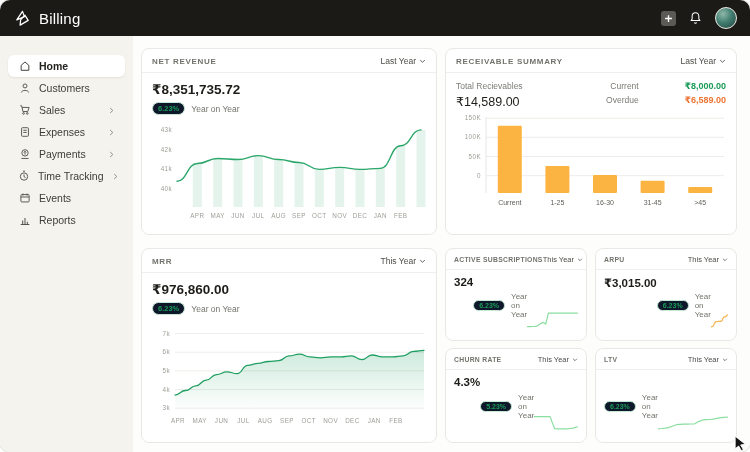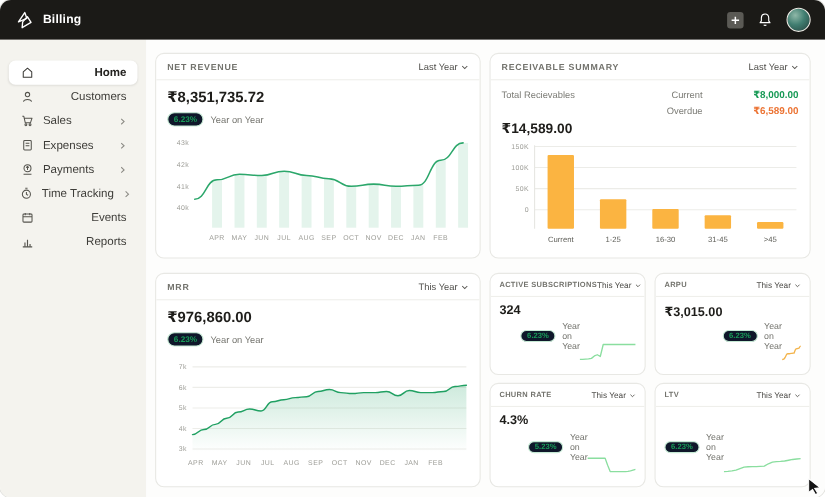--- a/index.html
+++ b/index.html
@@ -2,37 +2,37 @@
 <html><head>
 <meta charset="utf-8">
 <style>
   *{margin:0;padding:0;box-sizing:border-box;}
   body{background:#ffffff;font-family:"Liberation Sans","DejaVu Sans",sans-serif;}
   .window{width:750px;height:452px;border-radius:10px;overflow:hidden;position:relative;
           background:#fff;box-shadow:0 0 0 1px #e4e4e0;}
   
   .topbar{height:36px;background:#1b1a17;display:flex;align-items:center;position:relative;}
   .brand{display:flex;align-items:center;gap:7px;padding-left:13px;color:#fff;}
-  .brand-name{font-size:11px;font-weight:700;letter-spacing:.2px;}
+  .brand-name{font-size:15px;font-weight:400;letter-spacing:.2px;}
   .search{position:absolute;left:145px;top:8px;width:245px;height:21px;background:#3c3b37;
           border-radius:4px;display:flex;align-items:center;padding:0 8px;gap:6px;}
   .search input{background:transparent;border:none;outline:none;color:#ddd;font-size:10.5px;
           width:100%;font-family:inherit;}
   .search input::placeholder{color:#9c9b96;}
   .top-right{margin-left:auto;display:flex;align-items:center;gap:13px;padding-right:13px;}
   .plus-btn{width:15px;height:15px;border-radius:3px;background:#5b5a55;border:none;display:flex;
           align-items:center;justify-content:center;cursor:pointer;}
   .bell-btn{background:none;border:none;display:flex;cursor:pointer;}
   .avatar{width:22px;height:22px;border-radius:50%;cursor:pointer;border:1.5px solid #efece6;
           background:radial-gradient(circle at 35% 30%,#8fb8a8 0%,#417e71 45%,#24403c 100%);}
   
   .body{display:flex;height:416px;}
   .sidebar{width:133px;background:#f4f3ee;padding:19px 8px 0;flex:none;}
   .side-item{height:22px;display:flex;align-items:center;gap:8px;padding:0 10px;border-radius:6px;
-          font-size:10.5px;color:#3e3d39;cursor:pointer;white-space:nowrap;justify-content:space-between;}
+          font-size:10.5px;color:#3e3d39;cursor:pointer;white-space:nowrap;}
   .side-item.active{background:#fff;box-shadow:0 1px 2px rgba(0,0,0,.08);font-weight:700;color:#23221f;}
   .side-item .sicon{display:flex;width:13px;justify-content:center;}
   .side-item .chev{margin-left:auto;display:flex;}
   .content{flex:1;background:#fdfdfc;padding:12px 13px 0 8px;}
   .grid{display:grid;grid-template-columns:296px 292px;gap:13px 8px;}
   .small-grid{display:grid;grid-template-columns:142px 142px;grid-template-rows:93px 95px;gap:7px 8px;}
   
   .card{background:#fff;border:1px solid #e8e8e4;border-radius:8px;overflow:hidden;}
   .card.nr,.card.rs{height:187px;}
   .card.mrrc{height:195px;}
@@ -42,21 +42,21 @@
   .period{font-size:8.5px;color:#4d4c48;display:flex;align-items:center;gap:3px;cursor:pointer;white-space:nowrap;}
   .card-body{padding:8px 10px 0;}
   .kpi{font-size:13.5px;font-weight:700;color:#1e1d1a;}
   .delta-row{display:flex;align-items:center;gap:6px;margin-top:5px;}
   .badge{font-size:7.5px;font-weight:700;color:#189a58;background:#0f172a;border:1px solid #c5e9d4;
           border-radius:8px;padding:1px 5px;}
   .caption{font-size:8.5px;color:#73736d;}
   
   .totals{display:flex;justify-content:space-between;align-items:flex-start;}
   .tot-label{font-size:8.5px;color:#7b7b75;}
-  .tot-value{font-size:12.5px;font-weight:700;color:#1e1d1a;margin-top:18px;}
+  .tot-value{font-size:12.5px;font-weight:400;color:#1e1d1a;margin-top:3px;}
   .aging{display:grid;grid-template-columns:auto auto;column-gap:10px;row-gap:4px;align-items:baseline;}
   .aging .lbl{font-size:8.5px;color:#7b7b75;text-align:right;}
   .aging .val{font-size:9px;font-weight:700;text-align:right;margin-left:36px;}
   .val.green{color:#189a56;}
   .val.orange{color:#ec7434;}
   
   .card.small .card-head{padding:6px 8px 5px;}
   .card.small .card-title{font-size:6.8px;letter-spacing:.3px;}
   .card.small .period{font-size:7.5px;}
   .card.small .card-body{padding:6px 8px 8px;display:flex;flex-direction:row;height:calc(100% - 22px);}

